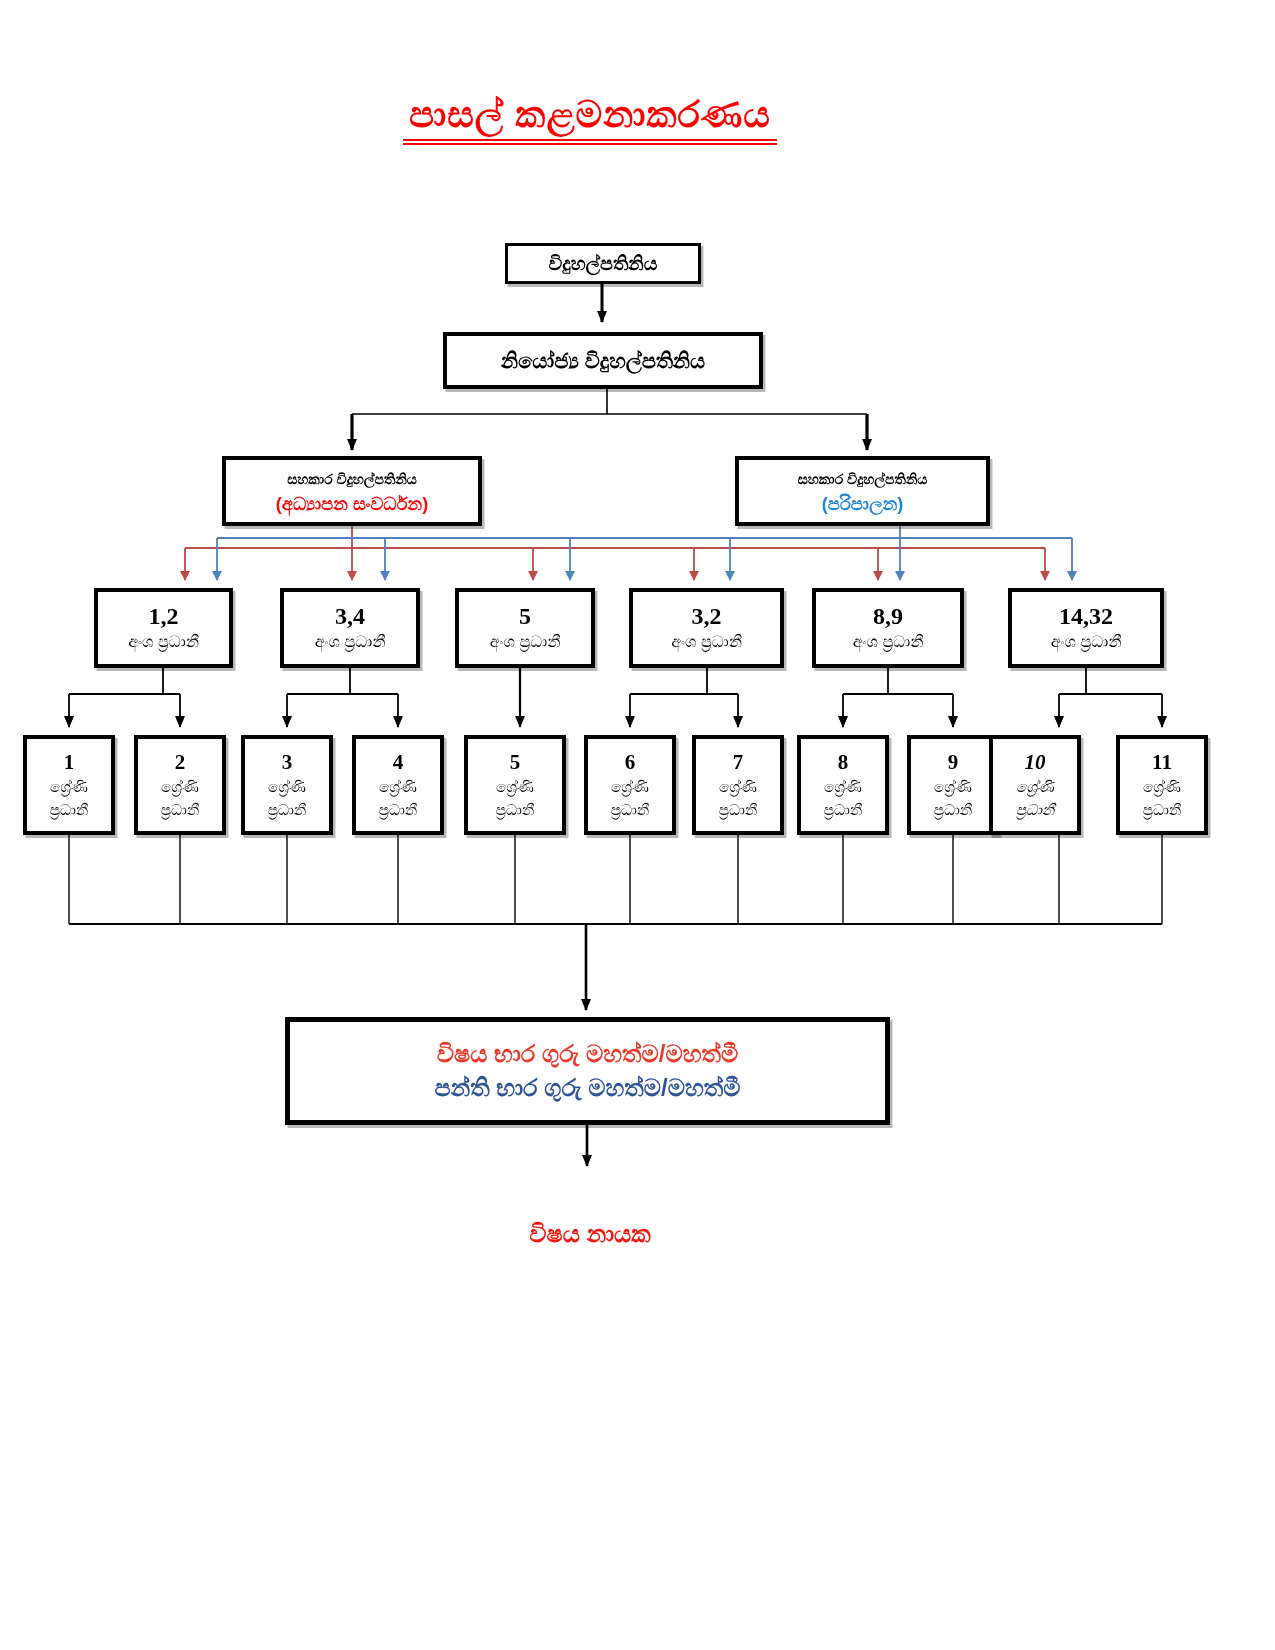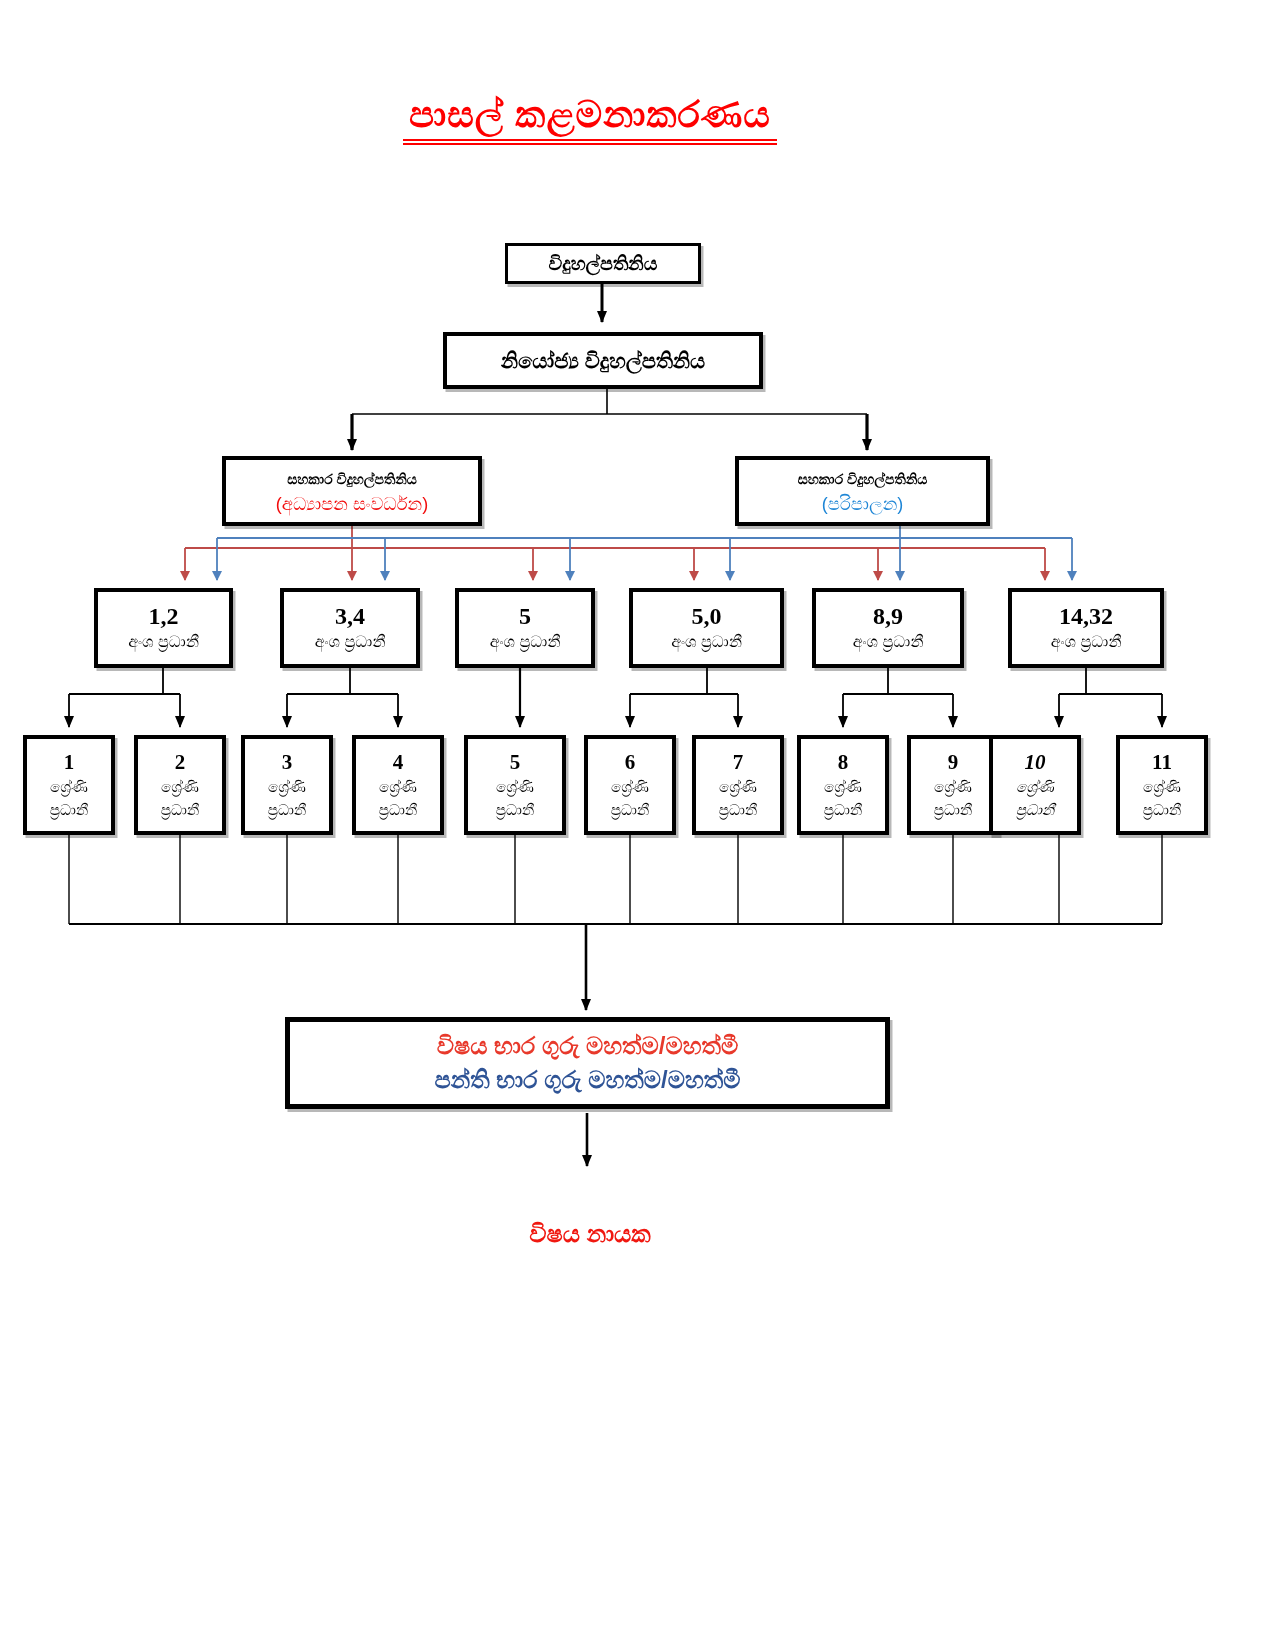--- a/index.html
+++ b/index.html
@@ -18,32 +18,32 @@
   .box {
     position:absolute; box-sizing:border-box; background:#fff;
     border:4px solid #000; box-shadow:2.5px 3px 0 rgba(0,0,0,0.28);
     display:flex; flex-direction:column; align-items:center; justify-content:center;
     text-align:left; color:#000;
   }
   .box-principal { left:505px; top:243px; width:196px; height:41px; border-width:3px; font-size:19px; font-weight:bold; }
   .box-deputy   { left:443px; top:332px; width:320px; height:57px; font-size:21px; font-weight:bold; }
   .box-ap       { top:456px; height:70px; }
   .box-ap .ap-main { font-size:14px; font-weight:bold; line-height:26px; }
-  .box-ap .ap-sub  { font-size:18px; font-weight:normal; line-height:24px; }
+  .box-ap .ap-sub  { font-size:18px; font-weight:bold; line-height:24px; }
   .box-ap-left  { left:222px; width:260px; }
   .box-ap-right { left:735px; width:255px; }
   .ap-sub-red  { color:#F20D0D; }
   .ap-sub-blue { color:#1E86D6; }
   .sbox { top:588px; height:80px; }
   .sbox .snum   { font-family:"Liberation Serif", serif; font-weight:bold; font-size:24px; line-height:28px; }
   .sbox .slabel { font-size:16px; line-height:24px; }
   .gbox { top:735px; height:100px; }
   .gbox .gnum  { font-family:"Liberation Serif", serif; font-weight:bold; font-size:21px; line-height:26px; }
   .gbox .gline { font-size:15px; line-height:23px; }
-  .box-teachers { left:285px; top:1017px; width:605px; height:92px; border-width:5px; }
+  .box-teachers { left:285px; top:1017px; width:605px; height:108px; border-width:5px; }
   .teachers-line1 { color:#E8392B; font-size:24px; font-weight:bold; line-height:34px; }
   .teachers-line2 { color:#2F5496; font-size:24px; font-weight:bold; line-height:34px; }
   .leaders { position:absolute; left:0; width:1180px; text-align:center; }
   .leaders-line1 { top:1182px; color:#2F5496; font-size:26px; font-weight:bold; }
   .leaders-line2 { top:1220px; color:#F01810; font-size:24px; font-weight:bold; }
 </style>
 </head>
 <body>
 
 <div class="canvas">
@@ -174,21 +174,21 @@
   </div>
   <div class="box sbox" style="left:280px;width:140px;">
     <div class="snum">3,4</div>
     <div class="slabel">අංශ ප්‍රධානී</div>
   </div>
   <div class="box sbox" style="left:455px;width:140px;">
     <div class="snum">5</div>
     <div class="slabel">අංශ ප්‍රධානී</div>
   </div>
   <div class="box sbox" style="left:629px;width:155px;">
-    <div class="snum">5,0</div>
+    <div class="snum">3,2</div>
     <div class="slabel">අංශ ප්‍රධානී</div>
   </div>
   <div class="box sbox" style="left:812px;width:152px;">
     <div class="snum">8,9</div>
     <div class="slabel">අංශ ප්‍රධානී</div>
   </div>
   <div class="box sbox" style="left:1008px;width:156px;">
     <div class="snum">14,32</div>
     <div class="slabel">අංශ ප්‍රධානී</div>
   </div>

